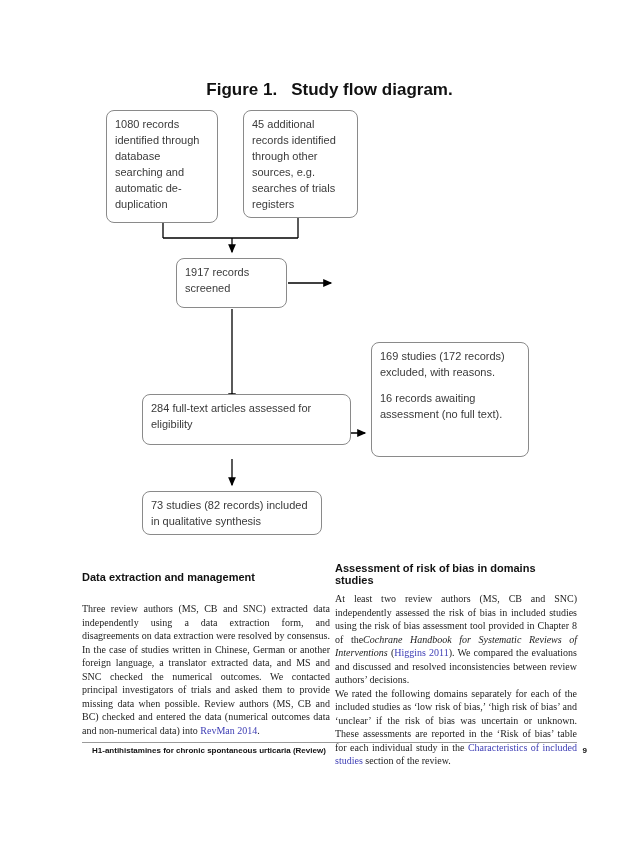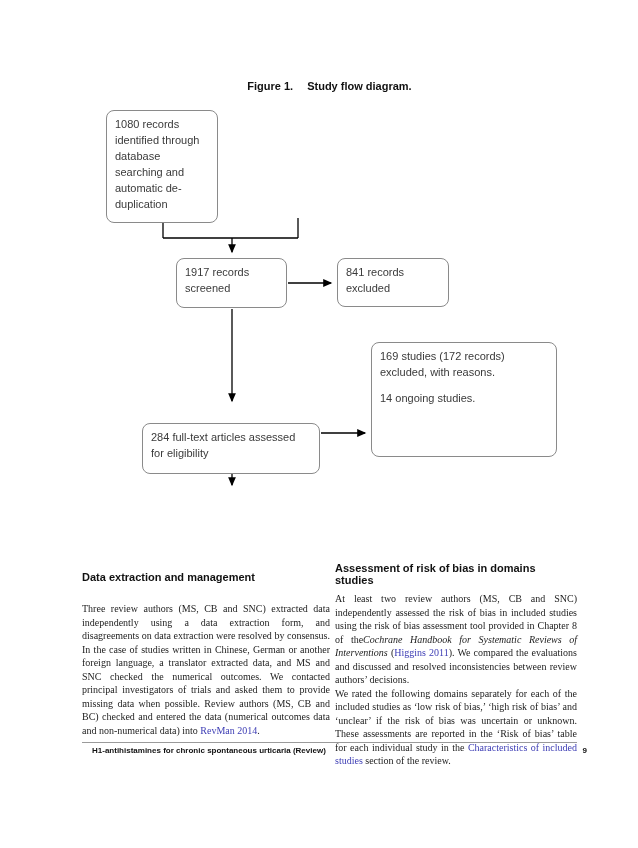--- a/index.html
+++ b/index.html
@@ -10,43 +10,43 @@
     font-family:"Liberation Serif", serif;
     color:#1c1c1c;
     overflow:hidden;
     margin:0 auto;
   }
   
   .fig-caption{
     position:absolute;left:82px;top:80px;width:495px;
     text-align:center;
     font-family:"Liberation Sans", sans-serif;
-    font-weight:bold;font-size:11px;color:#111;
+    font-weight:bold;font-size:17px;color:#111;
   }
   .fig-caption .cap-label{margin-right:14px;}
   
   .arrows{position:absolute;left:0;top:0;z-index:1;}
   .dbox{
     position:absolute;z-index:2;
     background:#fff;
     border:1.5px solid #8a8a8a;
     border-radius:8px;
     padding:5px 8px;
     box-sizing:border-box;
     font-family:"Liberation Sans", sans-serif;
     font-size:11px;line-height:16px;color:#3a3a3a;
   }
   .dbox p{margin:0 0 10px 0;}
   .dbox p:last-child{margin-bottom:0;}
   .box-identified{left:106px;top:110px;width:112px;height:113px;}
   .box-additional{left:243px;top:110px;width:115px;height:108px;}
   .box-screened{left:176px;top:258px;width:111px;height:50px;}
   .box-excluded{left:337px;top:258px;width:112px;height:49px;}
-  .box-reasons{left:371px;top:342px;width:186px;height:115px;}
-  .box-fulltext{left:142px;top:423px;width:178px;height:51px;}
+  .box-reasons{left:371px;top:342px;width:158px;height:115px;}
+  .box-fulltext{left:142px;top:394px;width:209px;height:51px;}
   .box-included{left:142px;top:491px;width:180px;height:44px;}
   
   .col{position:absolute;z-index:2;}
   .col-left{left:82px;top:571px;width:248px;}
   .col-right{left:335px;top:562px;width:242px;}
   .sec-heading{
     font-family:"Liberation Sans", sans-serif;
     font-weight:bold;font-size:11px;color:#111;
     margin:0;
   }
@@ -97,27 +97,28 @@
       <path d="M163,238 H298"></path>
       <path d="M232,238 V252" marker-end="url(#ah)"></path>
       <path d="M288,283 H331" marker-end="url(#ah)"></path>
       <path d="M232,309 V401" marker-end="url(#ah)"></path>
       <path d="M321,433 H365" marker-end="url(#ah)"></path>
       <path d="M232,459 V485" marker-end="url(#ah)"></path>
     </g>
   </svg>
 
   <div class="dbox box-identified">1080 records identified through database searching and automatic de-duplication</div>
+  <div class="dbox box-additional">45 additional records identified through other sources, e.g. searches of trials registers</div>
   <div class="dbox box-screened">1917 records screened</div>
-  <div class="dbox box-excluded">841 records excluded</div>
   <div class="dbox box-reasons">
     <p>169 studies (172 records) excluded, with reasons.</p>
-    <p>14 ongoing studies.</p>
+    <p>16 records awaiting assessment (no full text).</p>
   </div>
   <div class="dbox box-fulltext">284 full-text articles assessed for eligibility</div>
+  <div class="dbox box-included">73 studies (82 records) included in qualitative synthesis</div>
 
   <div class="col col-left">
     <h3 class="sec-heading">Data extraction and management</h3>
     <p class="body-para"><span>Three review authors (MS, CB and SNC) extracted data independently using a data extraction form, and disagreements on data extraction were resolved by consensus. In the case of studies written in Chinese, German or another foreign language, a translator extracted data, and MS and SNC checked the numerical outcomes. We contacted principal investigators of trials and asked them to provide missing data when possible. Review authors (MS, CB and BC) checked and entered the data (numerical outcomes data and non-numerical data) into </span><span class="seg-link">RevMan 2014</span><span>.</span></p>
   </div>
 
   <div class="col col-right">
     <h3 class="sec-heading">Assessment of risk of bias in domains studies</h3>
     <p class="body-para"><span>At least two review authors (MS, CB and SNC) independently assessed the risk of bias in included studies using the risk of bias assessment tool provided in Chapter 8 of the</span><span class="seg-italic">Cochrane Handbook for Systematic Reviews of Interventions</span><span> (</span><span class="seg-link">Higgins 2011</span><span>). We compared the evaluations and discussed and resolved inconsistencies between review authors’ decisions.</span></p>
     <p class="body-para"><span>We rated the following domains separately for each of the included studies as ‘low risk of bias,’ ‘high risk of bias’ and ‘unclear’ if the risk of bias was uncertain or unknown. These assessments are reported in the ‘Risk of bias’ table for each individual study in the </span><span class="seg-link">Characteristics of included studies</span><span> section of the review.</span></p>

